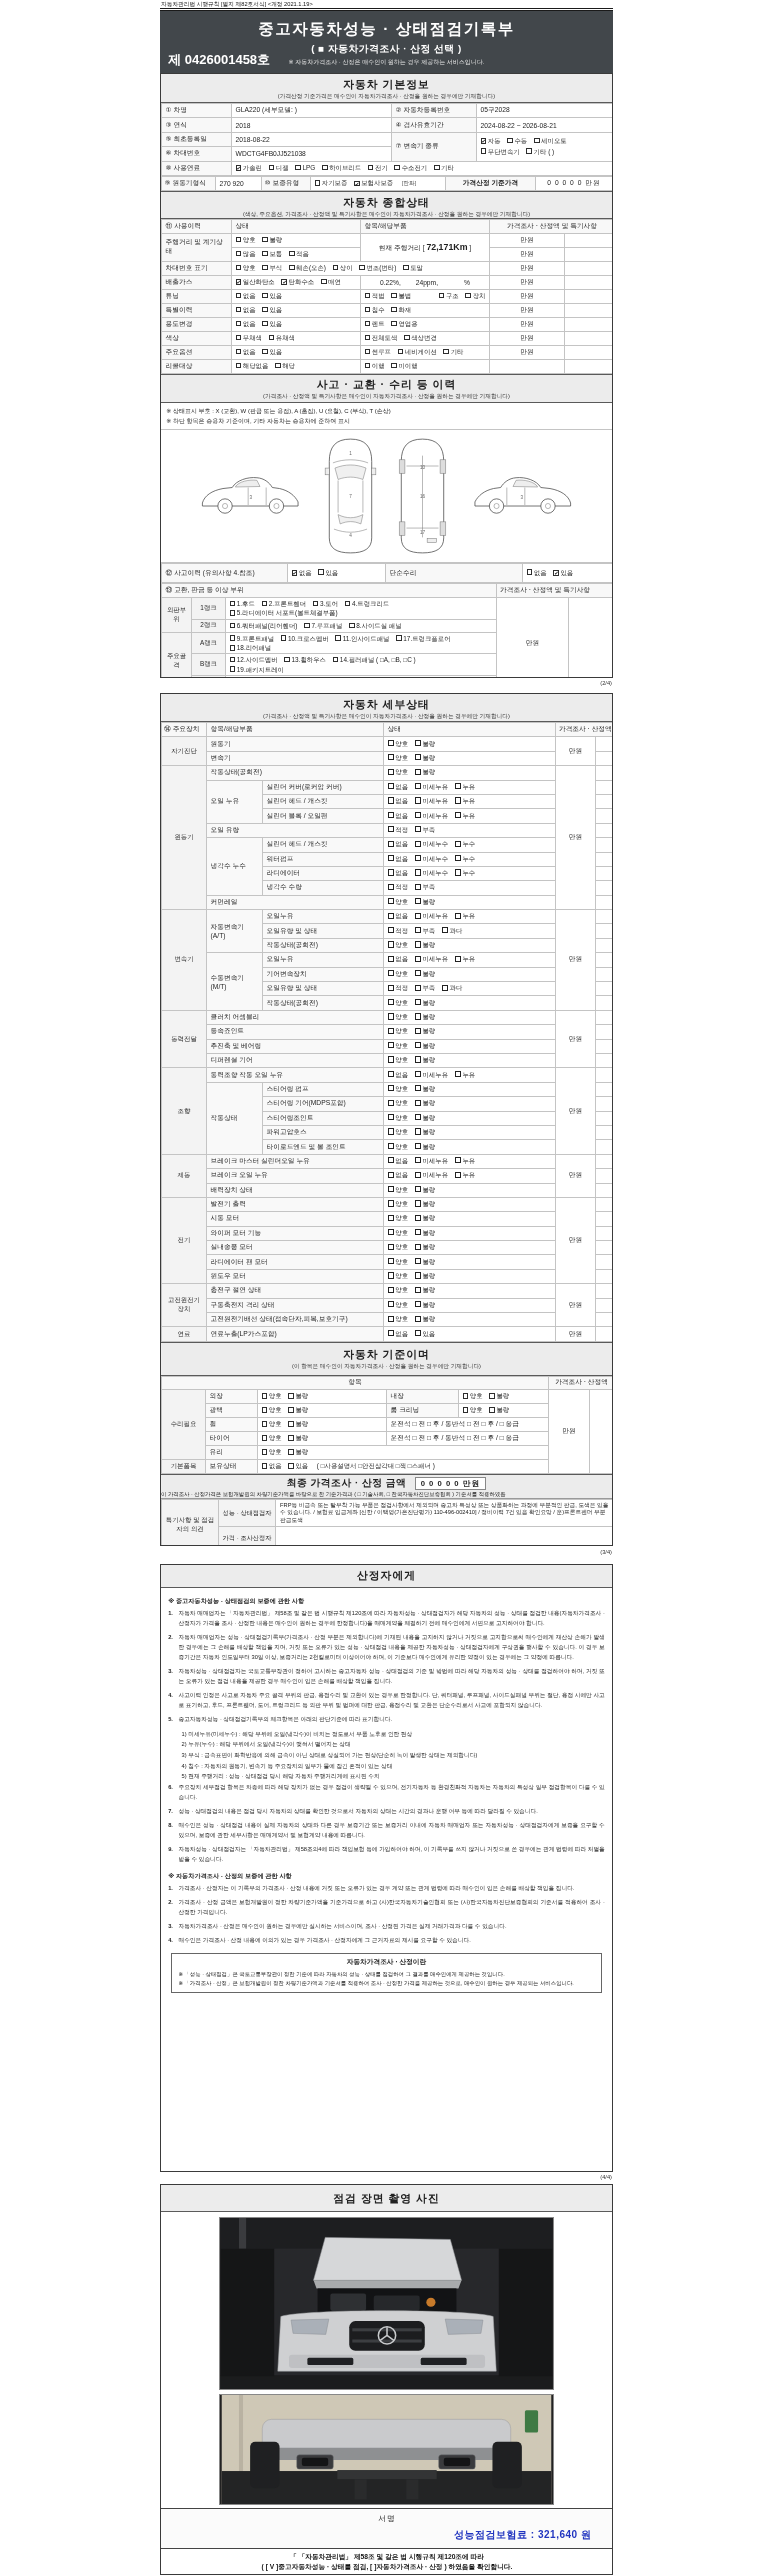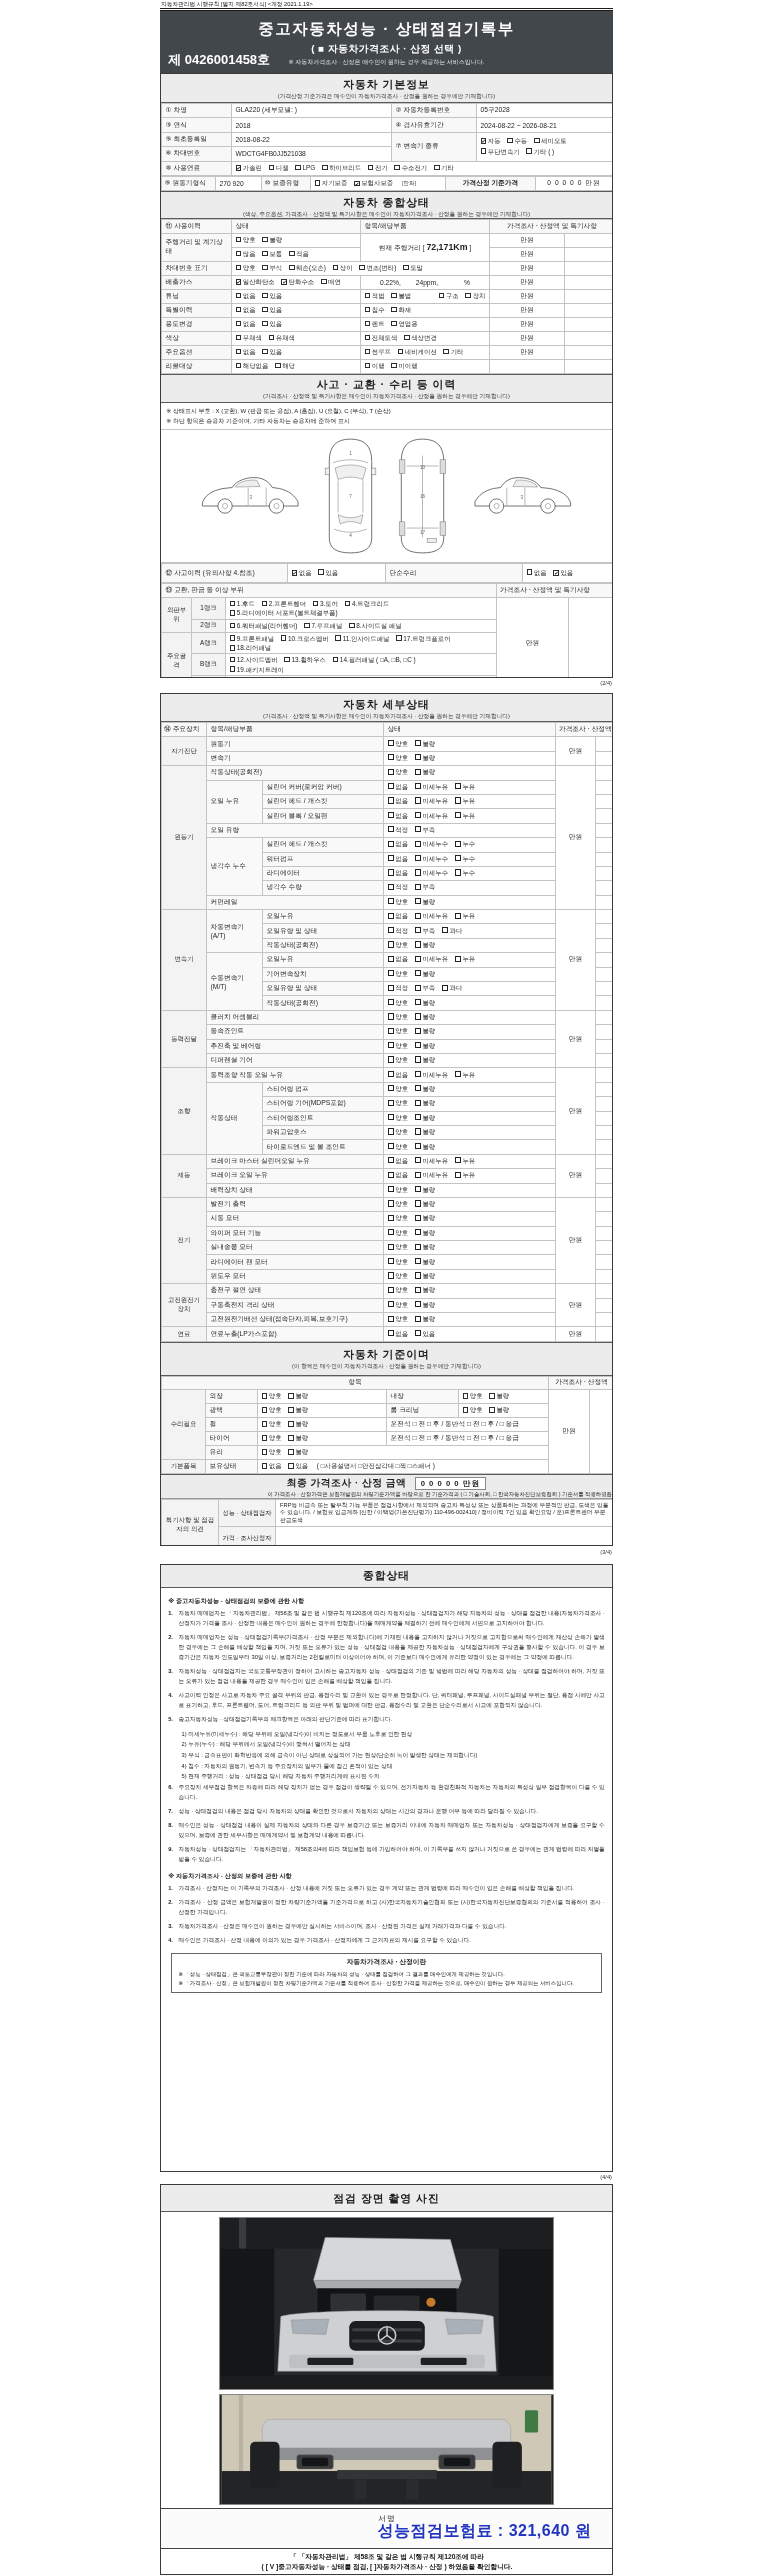--- a/index.html
+++ b/index.html
@@ -27,39 +27,39 @@
   .cb { display:inline-block; width:5.7px; height:5.7px; border:0.8px solid #2e2e2e; margin-right:1.5px; vertical-align:-0.5px; text-align:center; line-height:4.6px; font-size:5.2px; background:#fff; color:#111; }
   .cb2 { width:6.2px; height:6.2px; border:1px solid #222; line-height:4.6px; }
   .opt { margin-right:6.7px; white-space:nowrap; font-size:6.4px; color:#222; }
   .opt:last-child { margin-right:0; }
   .small { font-size:5.7px; color:#555; }
   .notes-area { padding:3.1px 5.2px; border-bottom:0.5px solid #c4c4c4; }
   .notes-area div { font-size:6px; line-height:1.7; color:#222; }
   .diagram { height:133px; display:flex; justify-content:center; align-items:center; gap:19.6px; border-bottom:0.5px solid #c4c4c4; background:#fff; }
   .pgmark { position:absolute; right:1px; font-size:5.7px; color:#333; }
   .bignum { font-size:8.8px; font-weight:bold;margin-top:8px; }
-  .finalbar { height:25px; background:#ececec; border-top:1px solid #5a5a5a; border-bottom:0.5px solid #9a9a9a; text-align:right; }
+  .finalbar { height:25px; background:#ececec; border-top:1px solid #5a5a5a; border-bottom:0.5px solid #9a9a9a; text-align:left; }
   .final-line { display:flex; justify-content:center; align-items:center; gap:8.2px; padding-top:2.1px; }
   .final-label { font-size:9.8px; font-weight:bold; letter-spacing:0.5px; }
   .final-value { font-size:7.7px; font-weight:bold; border:0.5px solid #888; background:#fff; padding:0.5px 5.2px; letter-spacing:1px; }
   .final-note { font-size:5.4px; margin-top:1px; color:#222; }
   .notices-body { padding:5.2px 7.2px 4.1px 7.2px; }
   .ntc-h { font-size:6.2px; font-weight:bold; margin:4.1px 0 3.1px 0; }
   .ntc-item { font-size:5.7px; line-height:1.75; text-align:justify; margin-bottom:4.1px; white-space:normal; display:flex; }
   .ntc-no { flex:0 0 10.3px; font-weight:bold; }
   .ntc-txt { flex:1; }
   .ntc-sub { font-size:5.7px; line-height:1.7; margin:0 0 1px 13.4px; }
   .ntc-box { border:0.5px solid #666; margin:6.2px 3.1px 3.1px 3.1px; padding:4.1px 6.2px; }
   .ntc-box-title { text-align:center; font-size:6.7px; font-weight:bold; margin-bottom:3.1px; }
   .ntc-box-line { font-size:5.4px; line-height:1.7; text-align:justify; }
   .photo-wrap { padding-top:5.2px; display:flex; flex-direction:column; align-items:center; gap:4.1px; }
   .photo { border:0.5px solid #888; background:#222; }
   .signbar { position:absolute; bottom:25px; left:0; width:452px; height:41px; background:#fbfbfb; border-top:1px solid #444; border-bottom:1px solid #444; }
   .sign-label { text-align:center; padding-top:5.2px; font-size:7.7px; color:#222; letter-spacing:1px; }
-  .sign-fee { position:absolute; right:21.6px; bottom:6.2px; font-size:16px; font-weight:bold; color:#2135c0; letter-spacing:0.5px;margin-top:12px; }
+  .sign-fee { position:absolute; right:21.6px; bottom:6.2px; font-size:10px; font-weight:bold; color:#2135c0; letter-spacing:0.5px;margin-top:12px; }
   .footer { position:absolute; bottom:0; left:0; width:452px; height:25px; text-align:center; padding-top:2.6px; }
   .footer div { font-size:6.7px; font-weight:bold; line-height:1.5; color:#111; }
 </style>
 </head>
 <body>
 
 <div class="doc">
   <div class="top-note">자동차관리법 시행규칙 [별지 제82호서식] &lt;개정 2021.1.19&gt;</div>
   <div class="rule"></div>
 
@@ -689,21 +689,21 @@
    <td style="white-space:normal;font-size:5.7px"></td>
             </tr>
 </tbody>
         </table>
       </div>
   </div>
   <div class="pgmark" style="top:1549px;">(3/4)</div>
 
   <div class="block" id="block3" style="top:1564px;height:608px;">
     <div class="secbar first" style="height:23px;">
-      <div class="sec-title">종합상태</div>
+      <div class="sec-title">산정자에게</div>
     </div>
     <div class="notices-body" id="notices-body">
         <div class="ntc-h">※ 중고자동차성능 · 상태점검의 보증에 관한 사항</div>
         <div class="ntc-item">
           <span class="ntc-no">1.</span>
           <span class="ntc-txt">자동차 매매업자는 「자동차관리법」 제58조 및 같은 법 시행규칙 제120조에 따라 자동차성능 · 상태점검자가 해당 자동차의 성능 · 상태를 점검한 내용(자동차가격조사 · 산정자가 가격을 조사 · 산정한 내용은 매수인이 원하는 경우에 한정합니다)을 매매계약을 체결하기 전에 매수인에게 서면으로 고지하여야 합니다.</span>
         </div>
         <div class="ntc-item">
           <span class="ntc-no">2.</span>
           <span class="ntc-txt">자동차 매매업자는 성능 · 상태점검기록부(가격조사 · 산정 부분은 제외합니다)에 기재된 내용을 고지하지 않거나 거짓으로 고지함으로써 매수인에게 재산상 손해가 발생한 경우에는 그 손해를 배상할 책임을 지며, 거짓 또는 오류가 있는 성능 · 상태점검 내용을 제공한 자동차성능 · 상태점검자에게 구상권을 행사할 수 있습니다. 이 경우 보증기간은 자동차 인도일부터 30일 이상, 보증거리는 2천킬로미터 이상이어야 하며, 이 기준보다 매수인에게 유리한 약정이 있는 경우에는 그 약정에 따릅니다.</span>

